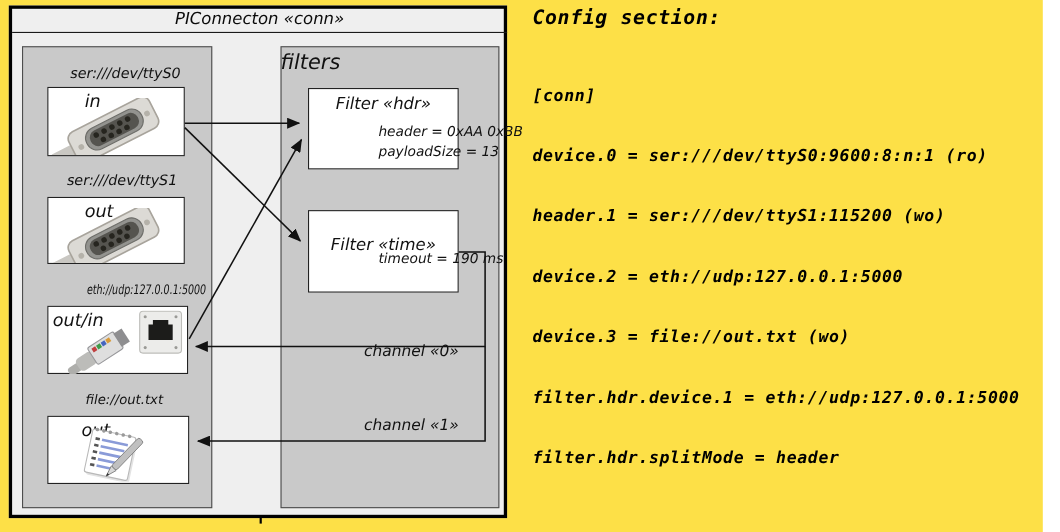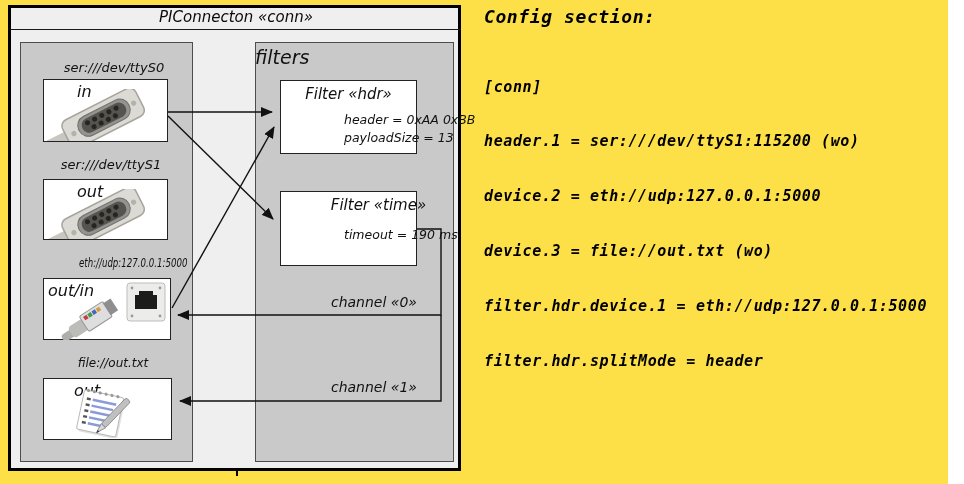--- a/index.html
+++ b/index.html
@@ -176,46 +176,47 @@
 
   <div class="abs node filter-box" style="left:280px;top:80px;width:137px;height:74px;">
     <div class="f-title" style="top:4px;">Filter «hdr»</div>
     <div class="filter-attrs" style="top:30px;">
       <div>header = 0xAA 0xBB</div>
       <div>payloadSize = 13</div>
     </div>
   </div>
 
   <div class="abs node filter-box" style="left:280px;top:191px;width:137px;height:75px;">
-    <div class="f-title" style="top:4px;padding-left:30px;">Filter «time»</div>
+    <div class="f-title" style="top:21px;">Filter «time»</div>
     <div class="filter-attrs" style="top:34px;">
       <div>timeout = 190 ms</div>
     </div>
   </div>
 
-  <div class="abs chan-label" style="left:317px;top:294px;">channel «0»</div>
+  <div class="abs chan-label" style="left:317px;top:312px;">channel «0»</div>
   <div class="abs chan-label" style="left:317px;top:379px;">channel «1»</div>
 
   <svg class="abs overlay" width="470" height="484" viewBox="0 0 470 484">
     <defs>
       <marker id="ah" viewBox="0 0 12 10" refX="11" refY="5" markerWidth="12" markerHeight="10" orient="auto" markerUnits="userSpaceOnUse">
         <path d="M0,0 L12,5 L0,10 Z" fill="#111"></path>
       </marker>
     </defs>
     <path d="M168,112 H272" stroke="#111" stroke-width="1.4" fill="none" marker-end="url(#ah)"></path>
     <path d="M168,116 L273,219" stroke="#111" stroke-width="1.4" fill="none" marker-end="url(#ah)"></path>
     <path d="M172,308 L274,127" stroke="#111" stroke-width="1.4" fill="none" marker-end="url(#ah)"></path>
     <path d="M417,229 H441 V315 H178" stroke="#111" stroke-width="1.4" fill="none" marker-end="url(#ah)"></path>
     <path d="M441,315 V401 H180" stroke="#111" stroke-width="1.4" fill="none" marker-end="url(#ah)"></path>
   </svg>
   <div class="abs bottom-tick"></div>
 
   <div class="abs config-heading">Config section:</div>
   <div class="abs config-block">
     <div>[conn]</div>
+    <div>device.0 = ser:///dev/ttyS0:9600:8:n:1 (ro)</div>
     <div>header.1 = ser:///dev/ttyS1:115200 (wo)</div>
     <div>device.2 = eth://udp:127.0.0.1:5000</div>
     <div>device.3 = file://out.txt (wo)</div>
     <div>filter.hdr.device.1 = eth://udp:127.0.0.1:5000</div>
     <div>filter.hdr.splitMode = header</div>
     
     
     
     
     

